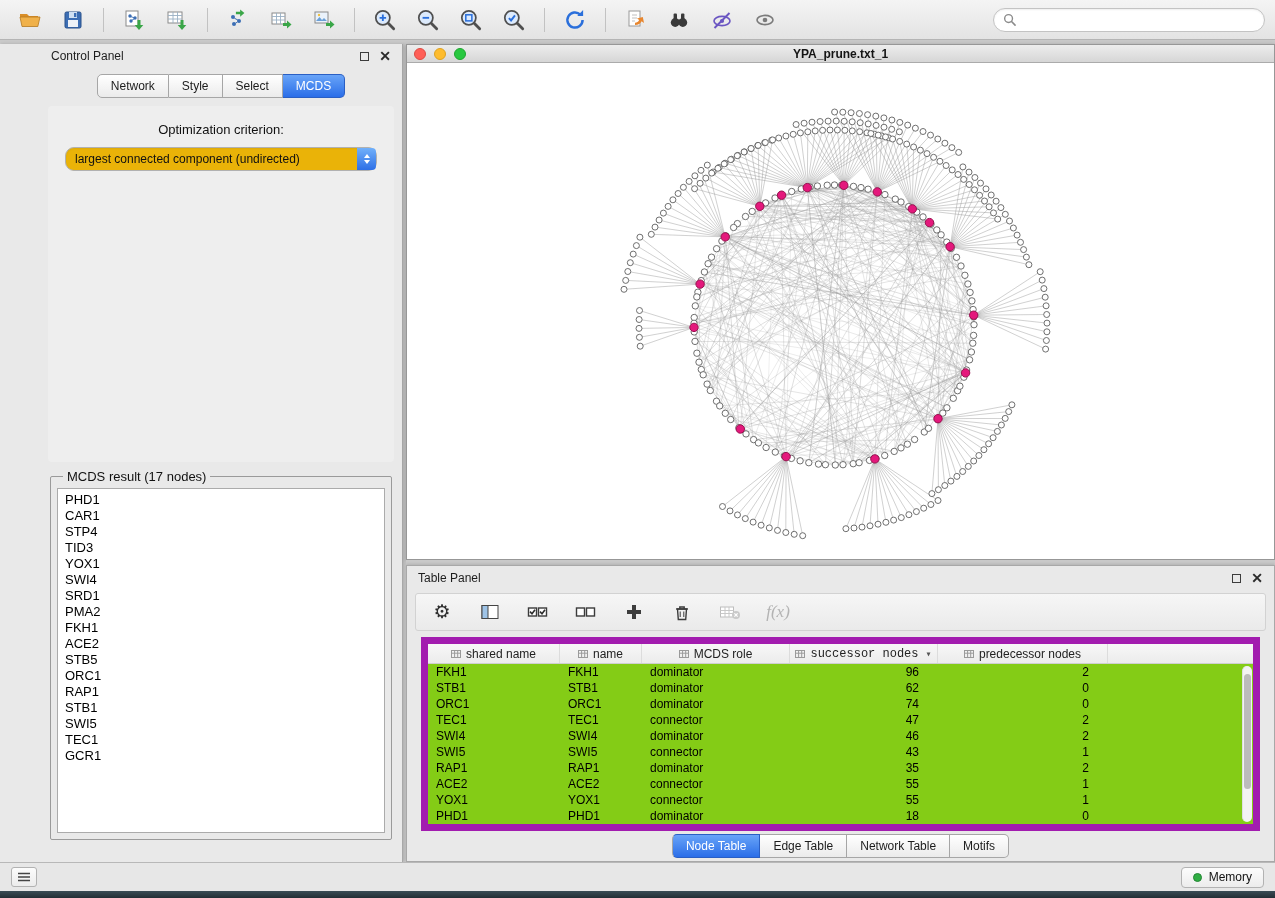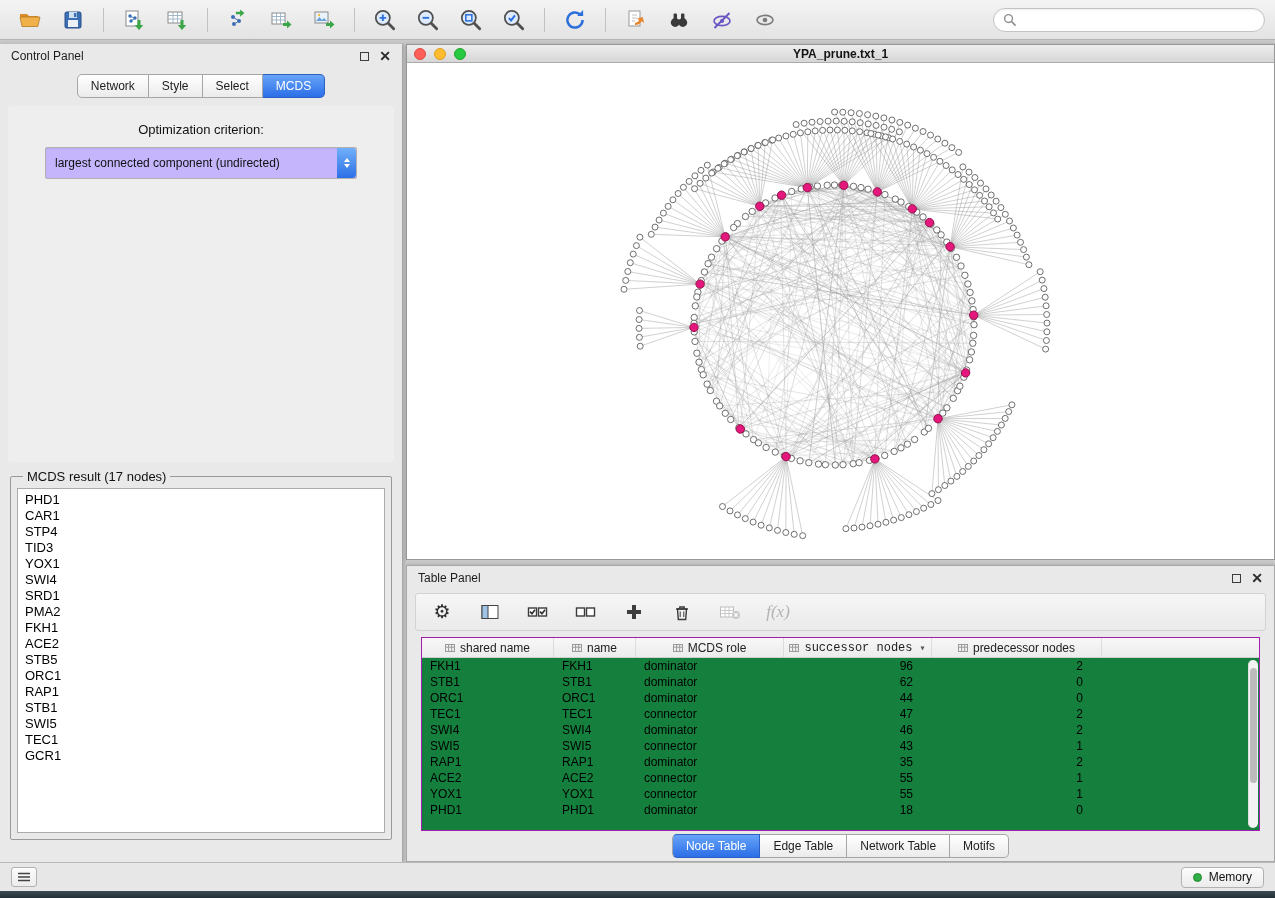--- a/index.html
+++ b/index.html
@@ -11,34 +11,34 @@
   .main-toolbar{position:absolute;left:0;top:0;right:0;height:40px;background:linear-gradient(#f4f4f4,#e3e3e3);border-bottom:1px solid #b4b4b4;display:flex;align-items:center;padding:0 10px;gap:3px;}
   .tb-icon{width:40px;height:30px;display:flex;align-items:center;justify-content:center;border-radius:4px;}
   .tb-sep{width:1px;height:24px;background:#c2c2c2;margin:0 7px;}
   .search-box{margin-left:auto;width:272px;height:24px;border:1px solid #c3c3c3;border-radius:12px;background:#fff;display:flex;align-items:center;padding:0 9px;gap:6px;box-shadow:inset 0 1px 2px rgba(0,0,0,.07);}
   .search-box input{border:none;outline:none;flex:1;font-size:12px;font-family:inherit;background:transparent;}
 
   
   .workspace{position:absolute;left:0;top:40px;right:0;bottom:36px;background:#c9c9c9;}
 
   
-  .control-panel{position:absolute;left:0;top:4px;width:403px;bottom:0;background:#e9e9e9;border-right:1px solid #a8a8a8;display:flex;flex-direction:column;box-shadow:1px 0 3px rgba(0,0,0,.15);}
+  .control-panel{position:absolute;left:0;top:4px;width:403px;bottom:0;background:#e9e9e9;border-right:1px solid #a8a8a8;display:flex;flex-direction:column;box-shadow:1px 0 3px rgba(0,0,0,.15);padding-left:40px;}
   .panel-titlebar{height:24px;flex:0 0 24px;display:flex;align-items:center;padding:0 11px;font-size:12px;color:#1d1d1d;}
   .panel-titlebar .controls{margin-left:auto;display:flex;gap:10px;align-items:center;}
   .float-btn{width:9px;height:9px;border:1.4px solid #3c3c3c;display:inline-block;}
   .close-btn{font-size:14px;font-weight:bold;color:#2b2b2b;line-height:10px;}
   .cp-tabs-row{display:flex;justify-content:center;padding:6px 0 4px;}
   .seg-group{display:inline-flex;}
   .seg{font-size:12px;padding:4px 13px;background:linear-gradient(#ffffff,#ebebeb);border:1px solid #a6a6a6;border-left:none;color:#1c1c1c;white-space:nowrap;}
   .seg:first-child{border-left:1px solid #a6a6a6;border-radius:5px 0 0 5px;}
   .seg:last-child{border-radius:0 5px 5px 0;}
   .seg-active{background:linear-gradient(#68a4f8,#2b6ee8);color:#fff;border-color:#2a5fc4;}
   .cp-inner{margin:4px 8px 0;height:356px;background:#eeeeee;border-radius:4px;display:flex;flex-direction:column;align-items:center;}
   .opt-label{margin-top:16px;font-size:13px;color:#111;}
-  .mac-select{margin-top:10px;width:312px;height:32px;background:#c4b5fd;border:1px solid #b1b1b1;border-radius:2px;display:flex;align-items:center;position:relative;font-size:12px;padding-left:9px;box-shadow:inset 0 1px 2px rgba(0,0,0,.06);}
+  .mac-select{margin-top:10px;width:312px;height:24px;background:#eab308;border:1px solid #b1b1b1;border-radius:9px;display:flex;align-items:center;position:relative;font-size:12px;padding-left:9px;box-shadow:inset 0 1px 2px rgba(0,0,0,.06);}
   .mac-select .arrows{position:absolute;right:0;top:0;bottom:0;width:19px;background:linear-gradient(#71b0fa,#2d6fe6);border-radius:0 4px 4px 0;display:flex;flex-direction:column;align-items:center;justify-content:center;gap:2px;}
   .tri-up{width:0;height:0;border-left:3.5px solid transparent;border-right:3.5px solid transparent;border-bottom:4.5px solid #fff;}
   .tri-down{width:0;height:0;border-left:3.5px solid transparent;border-right:3.5px solid transparent;border-top:4.5px solid #fff;}
   .cp-buttons{margin-top:13px;display:flex;gap:13px;}
   .mac-btn{height:24px;padding:0 15px;background:linear-gradient(#ffffff,#ededed);border:1px solid #a6a6a6;border-radius:5px;font-size:13px;color:#111;font-family:inherit;}
   .mac-btn.focused{box-shadow:0 0 0 3px rgba(106,157,248,.55);border-color:#699ef1;}
   .result-fieldset{margin:7px 10px 22px;flex:1;border:1px solid #9a9a9a;border-radius:2px;padding:4px 6px 6px;display:flex;min-height:0;}
   .result-fieldset legend{font-size:13px;color:#111;padding:0 4px;margin-left:6px;}
   .result-list{flex:1;background:#fff;border:1px solid #ababab;overflow:hidden;padding:3px 0 0;}
   .result-item{font-size:13px;line-height:16px;padding-left:7px;color:#000;}
@@ -57,21 +57,21 @@
   .net-canvas svg{position:absolute;inset:0;}
 
   .splitter-h{position:absolute;left:0;right:0;top:516px;height:5px;background:#c9c9c9;}
 
   
   .table-panel{position:absolute;left:0;right:0;top:521px;bottom:0;background:#e9e9e9;border:1px solid #a8a8a8;display:flex;flex-direction:column;box-shadow:0 -1px 3px rgba(0,0,0,.12);}
   .tp-toolbar{margin:3px 8px 0;height:38px;flex:0 0 38px;background:linear-gradient(#f6f6f6,#eaeaea);border:1px solid #d2d2d2;border-radius:3px;display:flex;align-items:center;padding:0 14px;gap:24px;}
   .tpt-icon{display:flex;align-items:center;justify-content:center;height:26px;min-width:24px;}
   .gear-glyph{font-size:19px;color:#2e2e2e;line-height:20px;}
   .fx-glyph{font-family:"Liberation Serif",serif;font-style:italic;font-size:17px;color:#b3b3b3;}
-  .table-wrap{margin:6px 14px 0;background:#15803d;border:1px solid #a21caf;flex:1;display:flex;flex-direction:column;overflow:hidden;position:relative;min-height:0;}
+  .table-wrap{margin:6px 14px 0;background:#84cc16;border:7px solid #a21caf;flex:1;display:flex;flex-direction:column;overflow:hidden;position:relative;min-height:0;}
   .t-header{display:flex;background:linear-gradient(#f7f7f7,#ececec);border-bottom:1px solid #cfcfcf;height:20px;flex:0 0 20px;}
   .t-h-cell{display:flex;align-items:center;justify-content:center;gap:5px;font-size:12px;color:#222;border-right:1px solid #dcdcdc;position:relative;}
   .t-h-fill{flex:1;border-right:none;}
   .hdr-chevron{font-size:10px;color:#555;margin-left:2px;}
   .t-body{flex:1;overflow:hidden;position:relative;}
   .t-row{display:flex;height:16px;align-items:center;font-size:12px;color:#000;}
   .t-cell{padding:0 8px;white-space:nowrap;overflow:hidden;}
   .t-cell.num{text-align:right;padding-right:19px;}
   .v-scroll{position:absolute;right:1px;top:22px;bottom:2px;width:10px;background:#f3f3f3;border-left:1px solid #e0e0e0;border-radius:5px;}
   .v-thumb{position:absolute;left:1px;right:1px;top:8px;height:115px;background:#bcbcbc;border-radius:5px;}
@@ -1234,21 +1234,21 @@
                 <div class="t-cell" style="width: 132px;">STB1</div>
                 <div class="t-cell" style="width: 82px;">STB1</div>
                 <div class="t-cell" style="width: 148px;">dominator</div>
                 <div class="t-cell num" style="width: 148px;">62</div>
                 <div class="t-cell num" style="width: 170px;">0</div>
               </div>
               <div class="t-row">
                 <div class="t-cell" style="width: 132px;">ORC1</div>
                 <div class="t-cell" style="width: 82px;">ORC1</div>
                 <div class="t-cell" style="width: 148px;">dominator</div>
-                <div class="t-cell num" style="width: 148px;">44</div>
+                <div class="t-cell num" style="width: 148px;">74</div>
                 <div class="t-cell num" style="width: 170px;">0</div>
               </div>
               <div class="t-row">
                 <div class="t-cell" style="width: 132px;">TEC1</div>
                 <div class="t-cell" style="width: 82px;">TEC1</div>
                 <div class="t-cell" style="width: 148px;">connector</div>
                 <div class="t-cell num" style="width: 148px;">47</div>
                 <div class="t-cell num" style="width: 170px;">2</div>
               </div>
               <div class="t-row">

